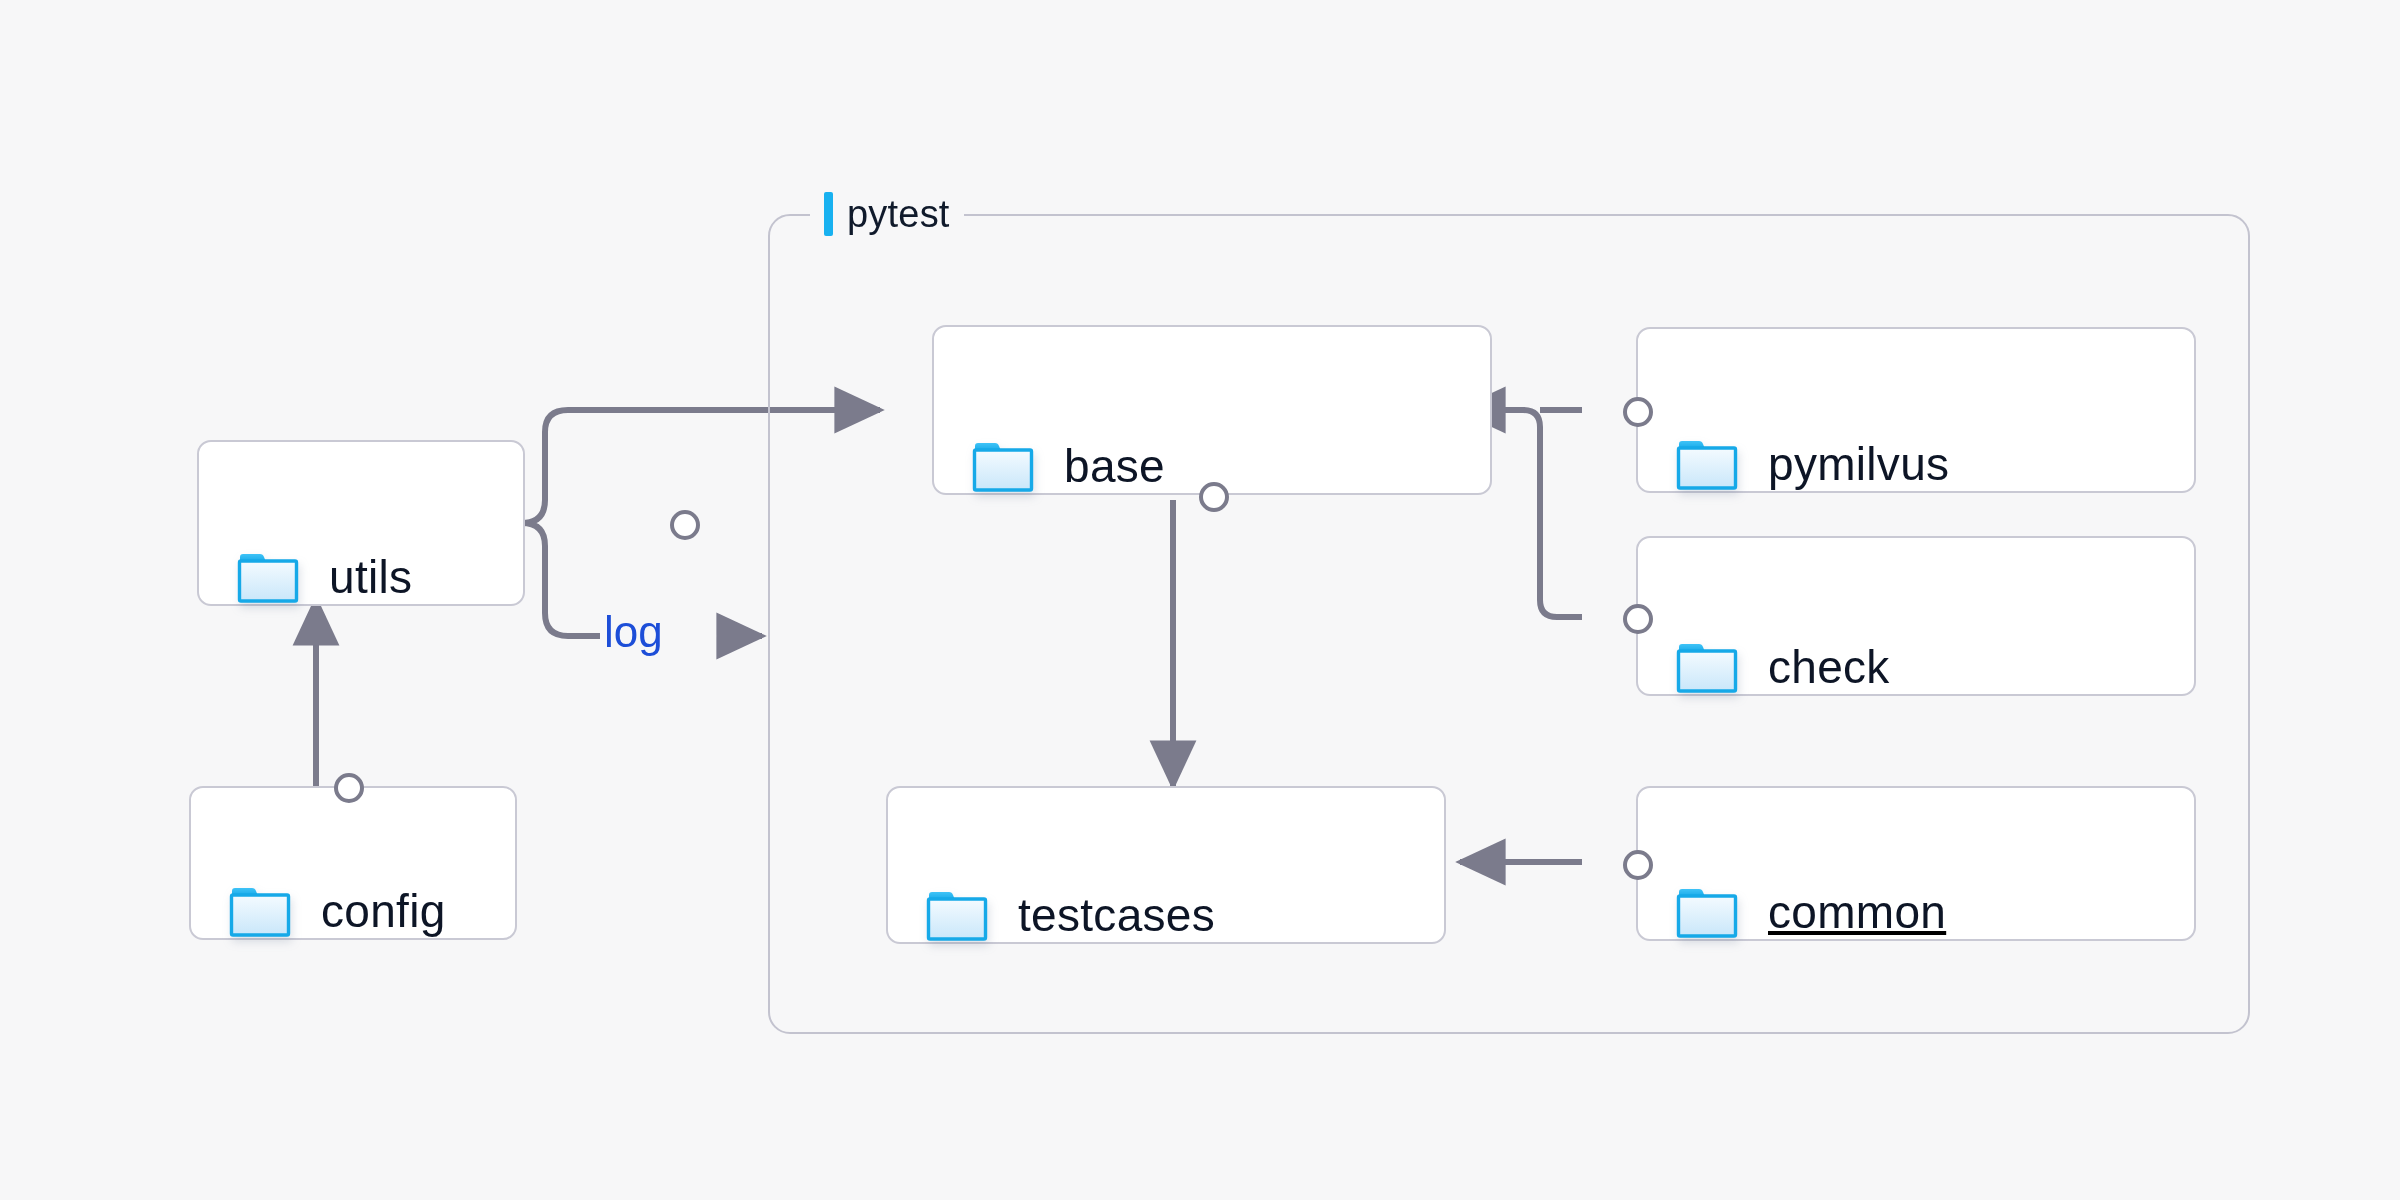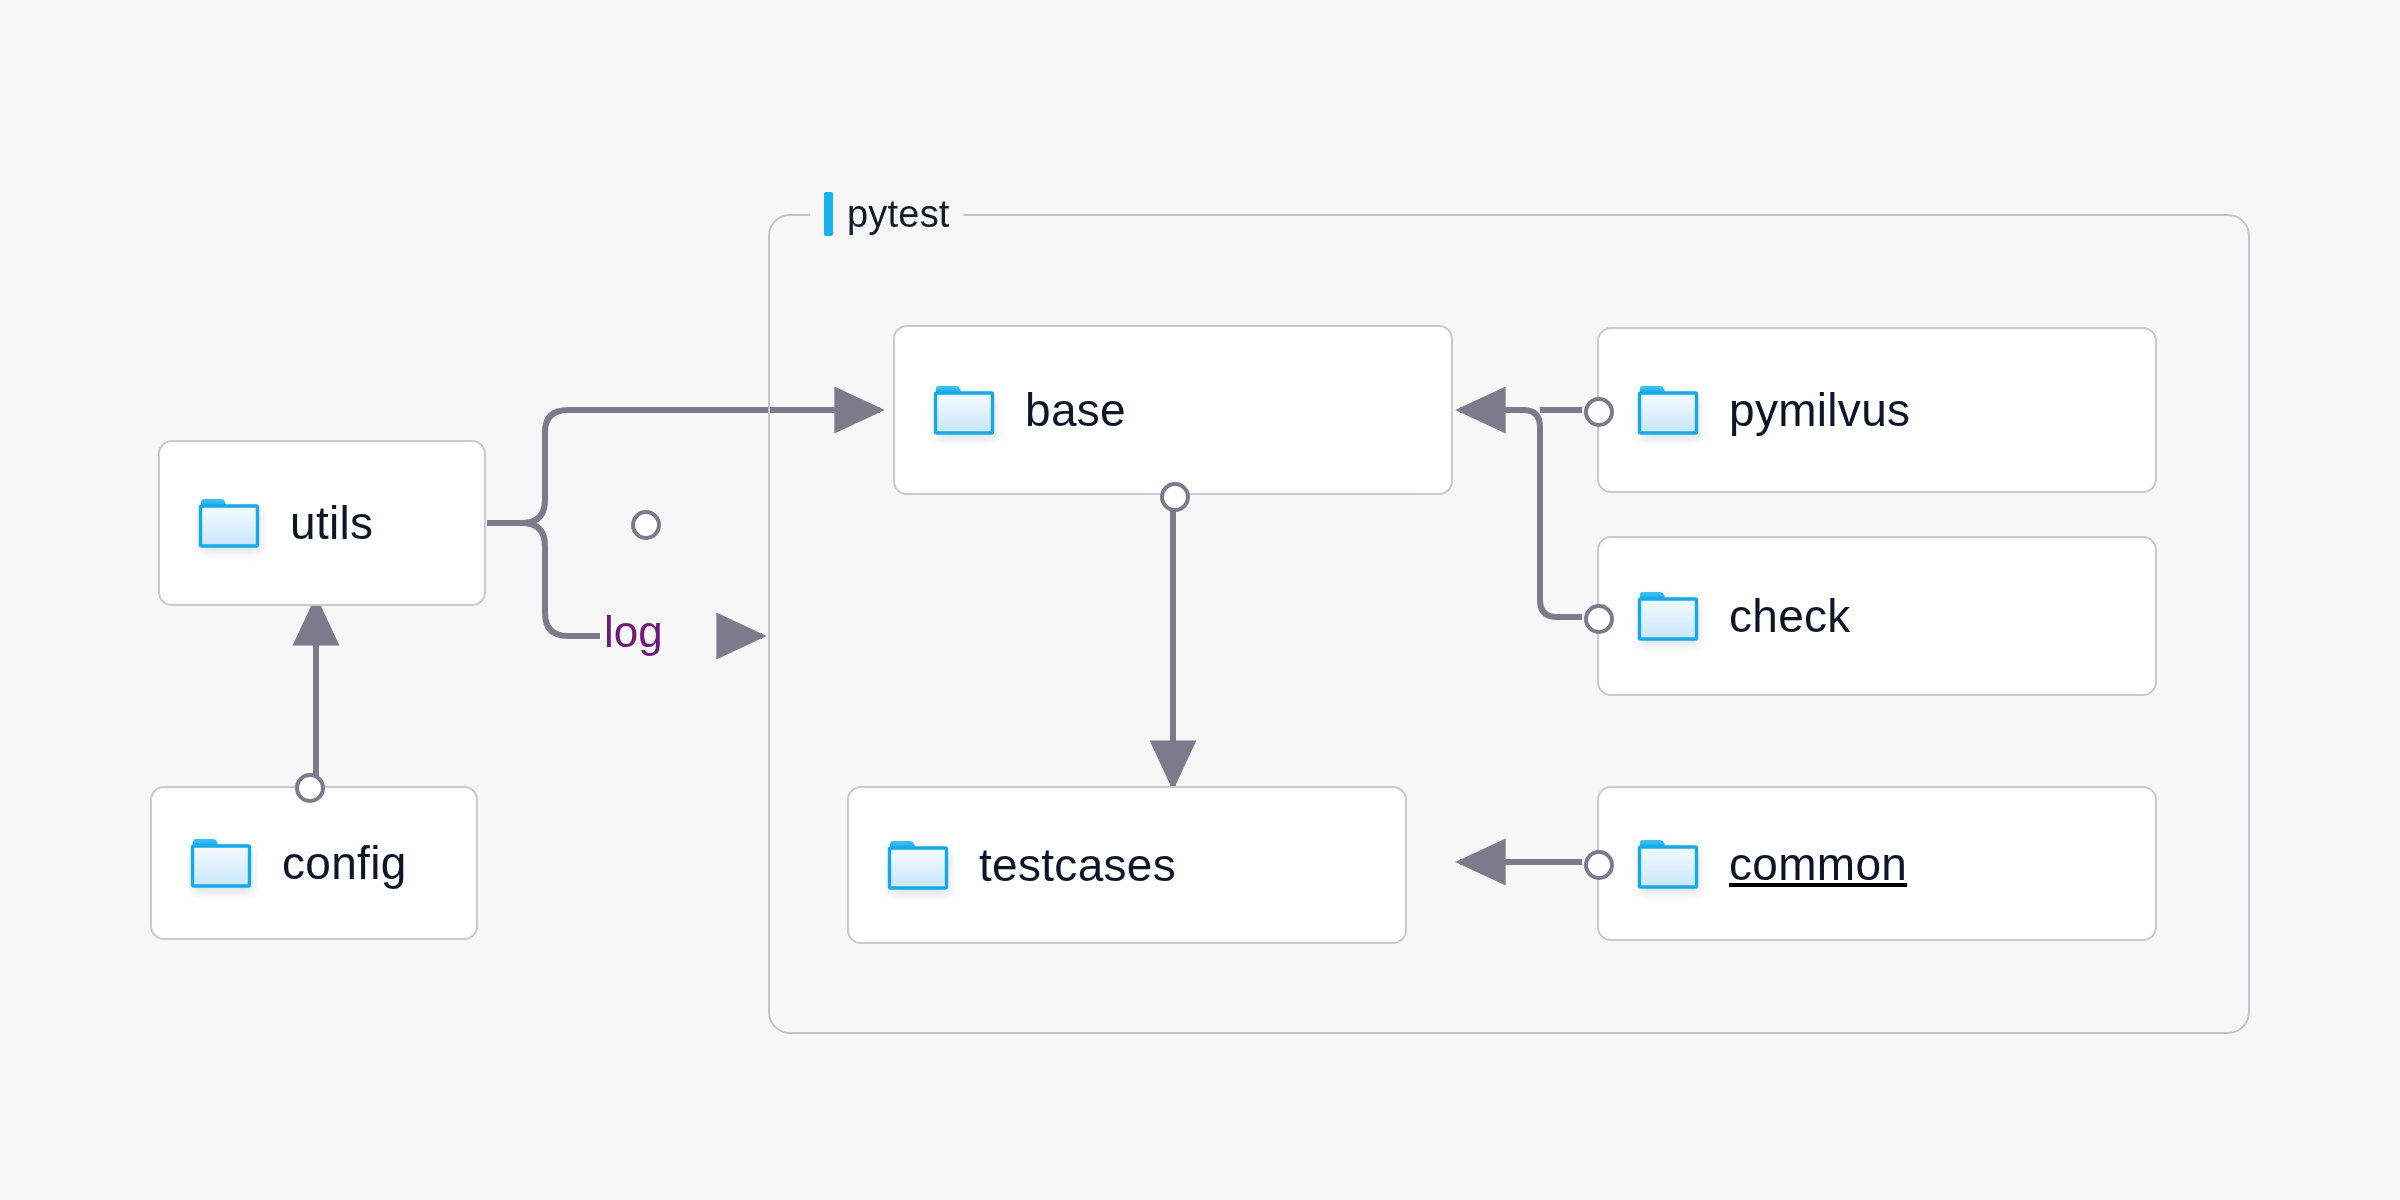--- a/index.html
+++ b/index.html
@@ -33,23 +33,24 @@
     font-size:38px;color:#101a2b;letter-spacing:.2px;white-space:nowrap;
   }
 
   
   .node{
     position:absolute;
     box-sizing:border-box;
     background:#ffffff;
     border:2px solid #c9c9d4;
     border-radius:14px;
-    display:flex;align-items:center;
+    display:flex;align-items:flex-end;
     padding-left:38px;
     gap:30px;
+    margin-left:39px;
   }
   .node-label{
     font-size:46px;color:#0d1526;letter-spacing:.3px;white-space:nowrap;
   }
 
   
   .folder{
     width:62px;height:52px;position:relative;flex:none;
     filter:drop-shadow(2px 5px 5px rgba(90,110,140,.20));
   }
@@ -61,21 +62,21 @@
     width:30px;height:30px;
     box-sizing:border-box;
     border:4px solid #7b7b8c;
     background:#ffffff;
     border-radius:50%;
   }
 
   
   .edge-label{
     position:absolute;
-    font-size:44px;color:#701a75;
+    font-size:44px;color:#1d4ed8;
     white-space:nowrap;
   }
 </style>
 </head>
 <body>
 
 <div id="stage">
 
   <svg id="wires" viewBox="0 0 2400 1200">
     <defs>

